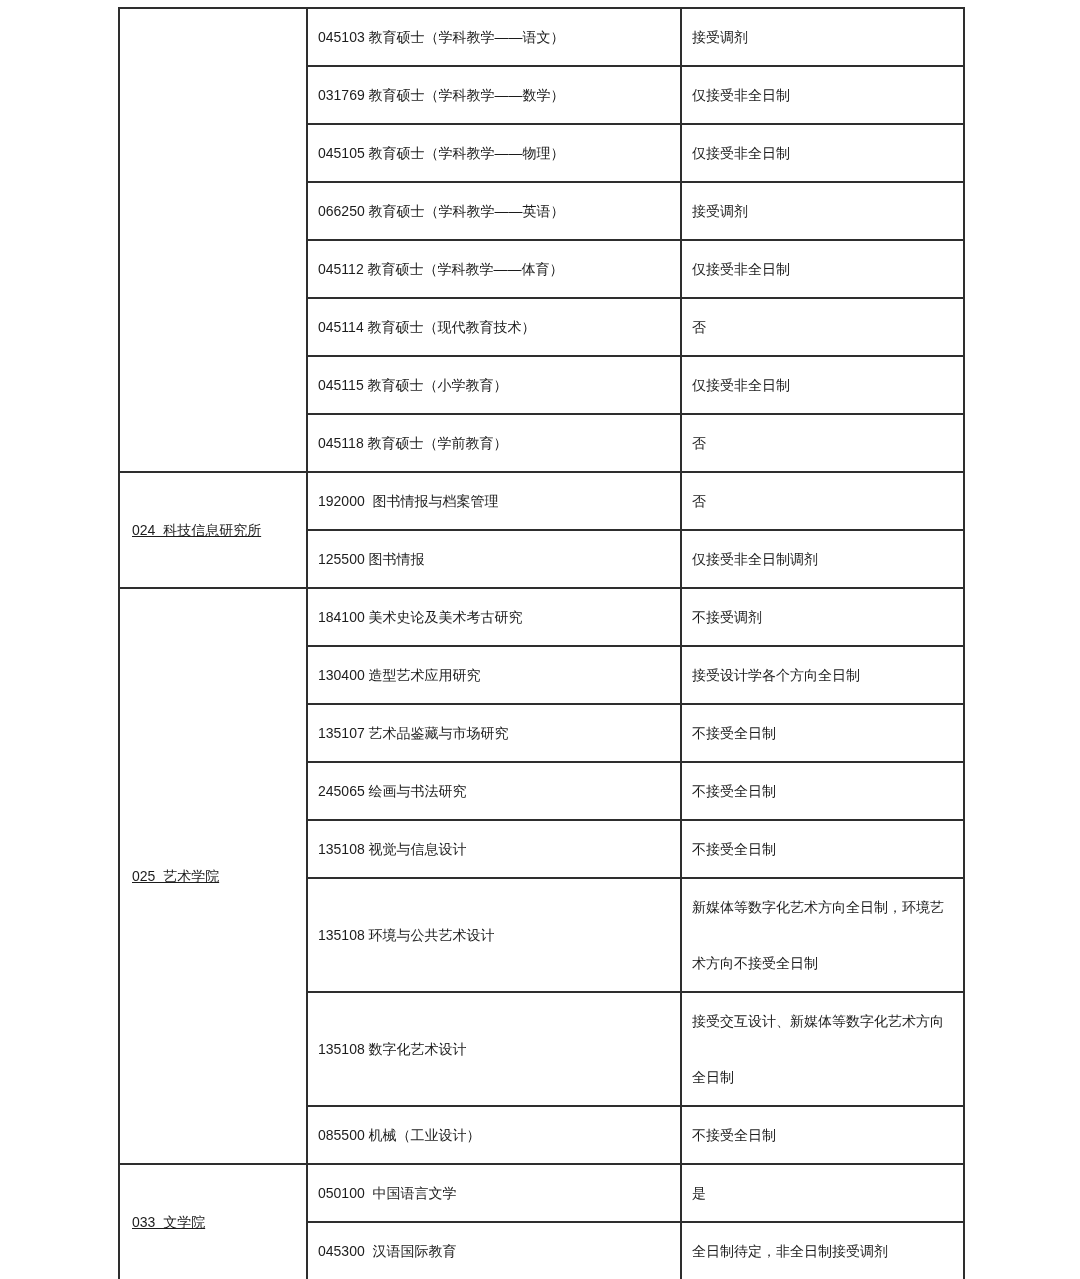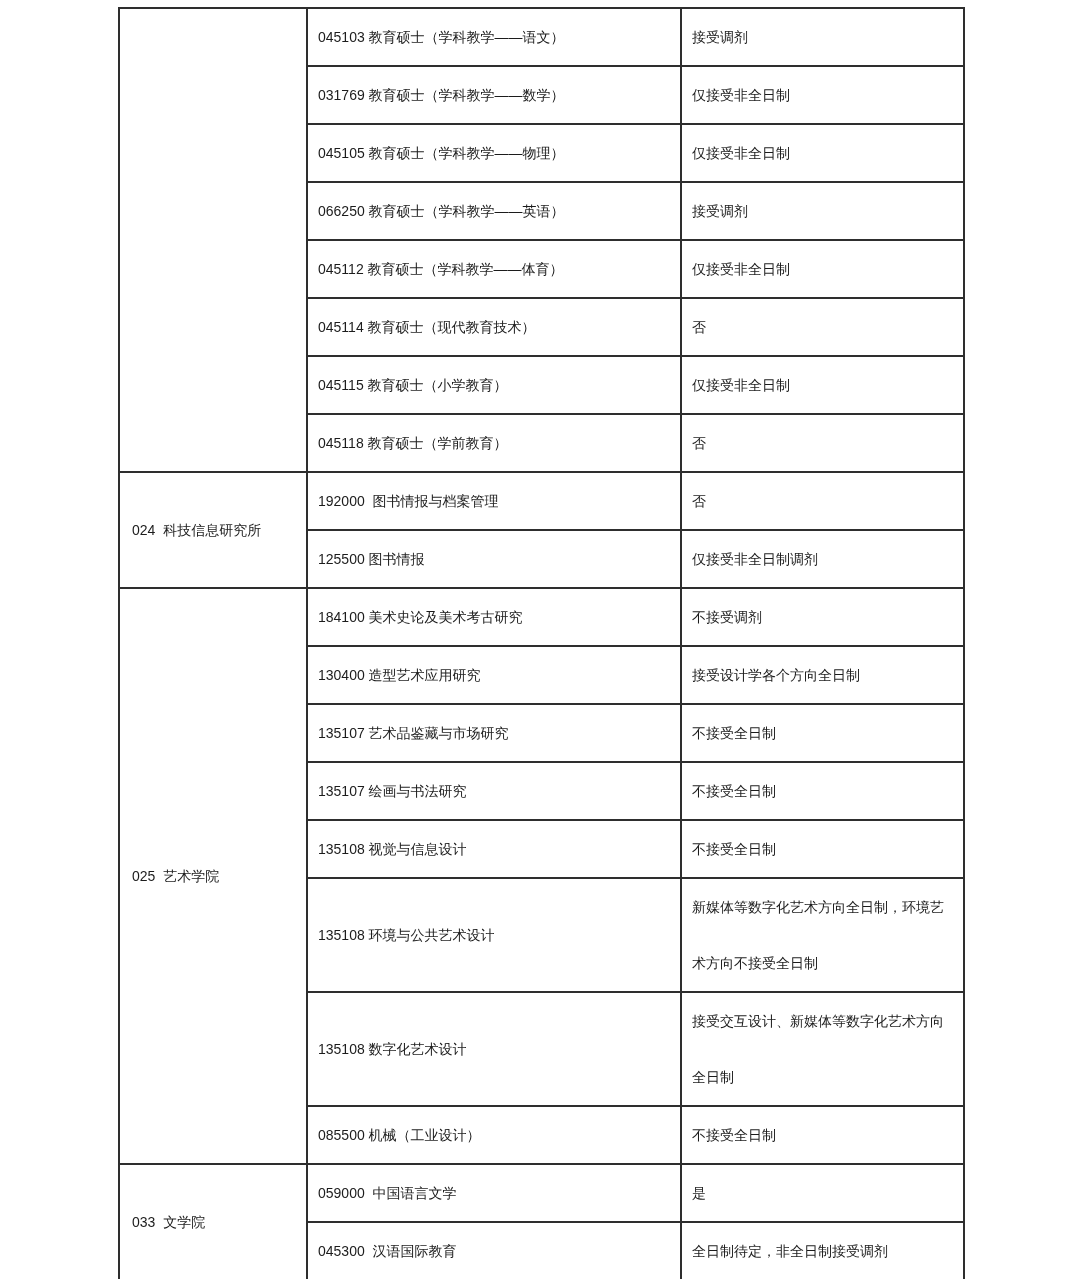--- a/index.html
+++ b/index.html
@@ -31,20 +31,21 @@
     line-height: 56px;
     color: var(--text);
     vertical-align: middle;
     padding: 0 10px;
     white-space: pre-wrap;
     overflow: hidden;
   }
   td.dept {
     text-align: justify;
     padding: 0 12px;
+    text-decoration: underline;
   }
   tr.r    { height: 58px; }
   tr.tall { height: 114px; }
 </style>
 </head>
 <body>
 
 <div class="sheet">
   <table class="transfer-table">
     <colgroup>
@@ -105,21 +106,21 @@
       </tr>
       <tr class="r">
         <td>130400 造型艺术应用研究</td>
         <td>接受设计学各个方向全日制</td>
       </tr>
       <tr class="r">
         <td>135107 艺术品鉴藏与市场研究</td>
         <td>不接受全日制</td>
       </tr>
       <tr class="r">
-        <td>135107 绘画与书法研究</td>
+        <td>245065 绘画与书法研究</td>
         <td>不接受全日制</td>
       </tr>
       <tr class="r">
         <td>135108 视觉与信息设计</td>
         <td>不接受全日制</td>
       </tr>
       <tr class="tall">
         <td>135108 环境与公共艺术设计</td>
         <td>新媒体等数字化艺术方向全日制，环境艺术方向不接受全日制</td>
       </tr>
@@ -127,21 +128,21 @@
         <td>135108 数字化艺术设计</td>
         <td>接受交互设计、新媒体等数字化艺术方向全日制</td>
       </tr>
       <tr class="r">
         <td>085500 机械（工业设计）</td>
         <td>不接受全日制</td>
       </tr>
 
       <tr class="r">
         <td class="dept" rowspan="2">033  文学院</td>
-        <td>059000  中国语言文学</td>
+        <td>050100  中国语言文学</td>
         <td>是</td>
       </tr>
       <tr class="r">
         <td>045300  汉语国际教育</td>
         <td>全日制待定，非全日制接受调剂</td>
       </tr>
     </tbody>
   </table>
 </div>
 

